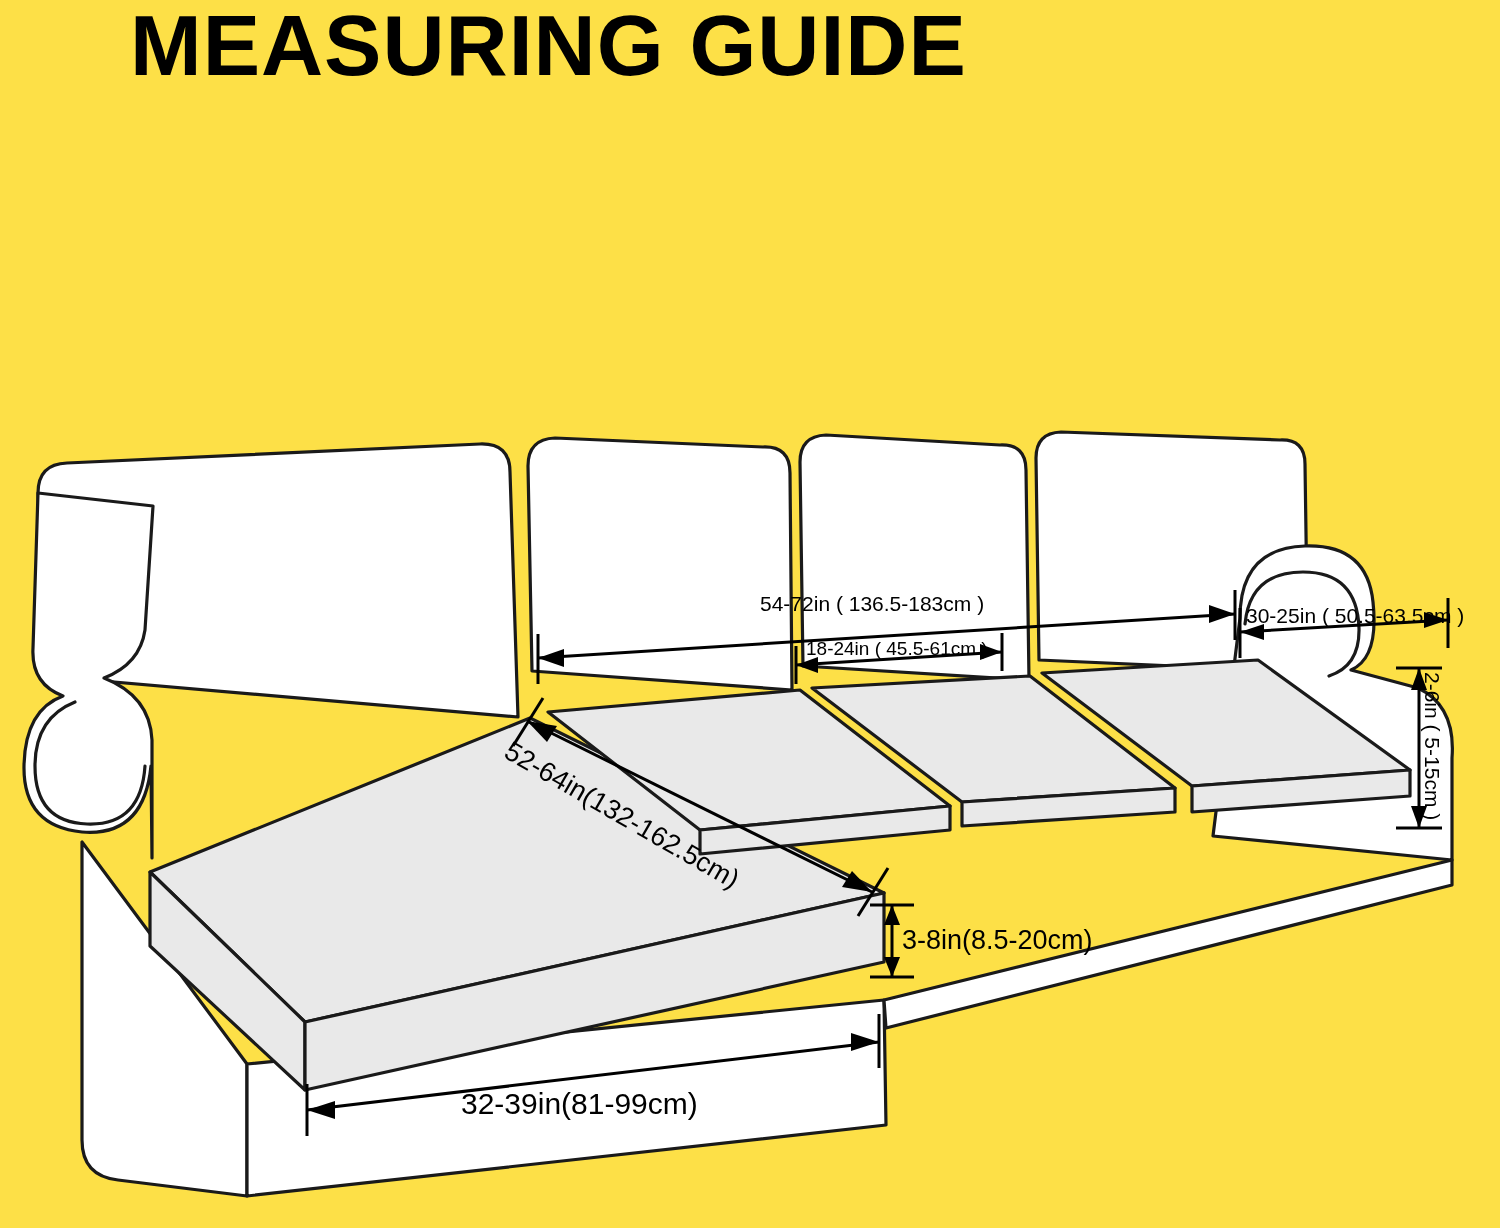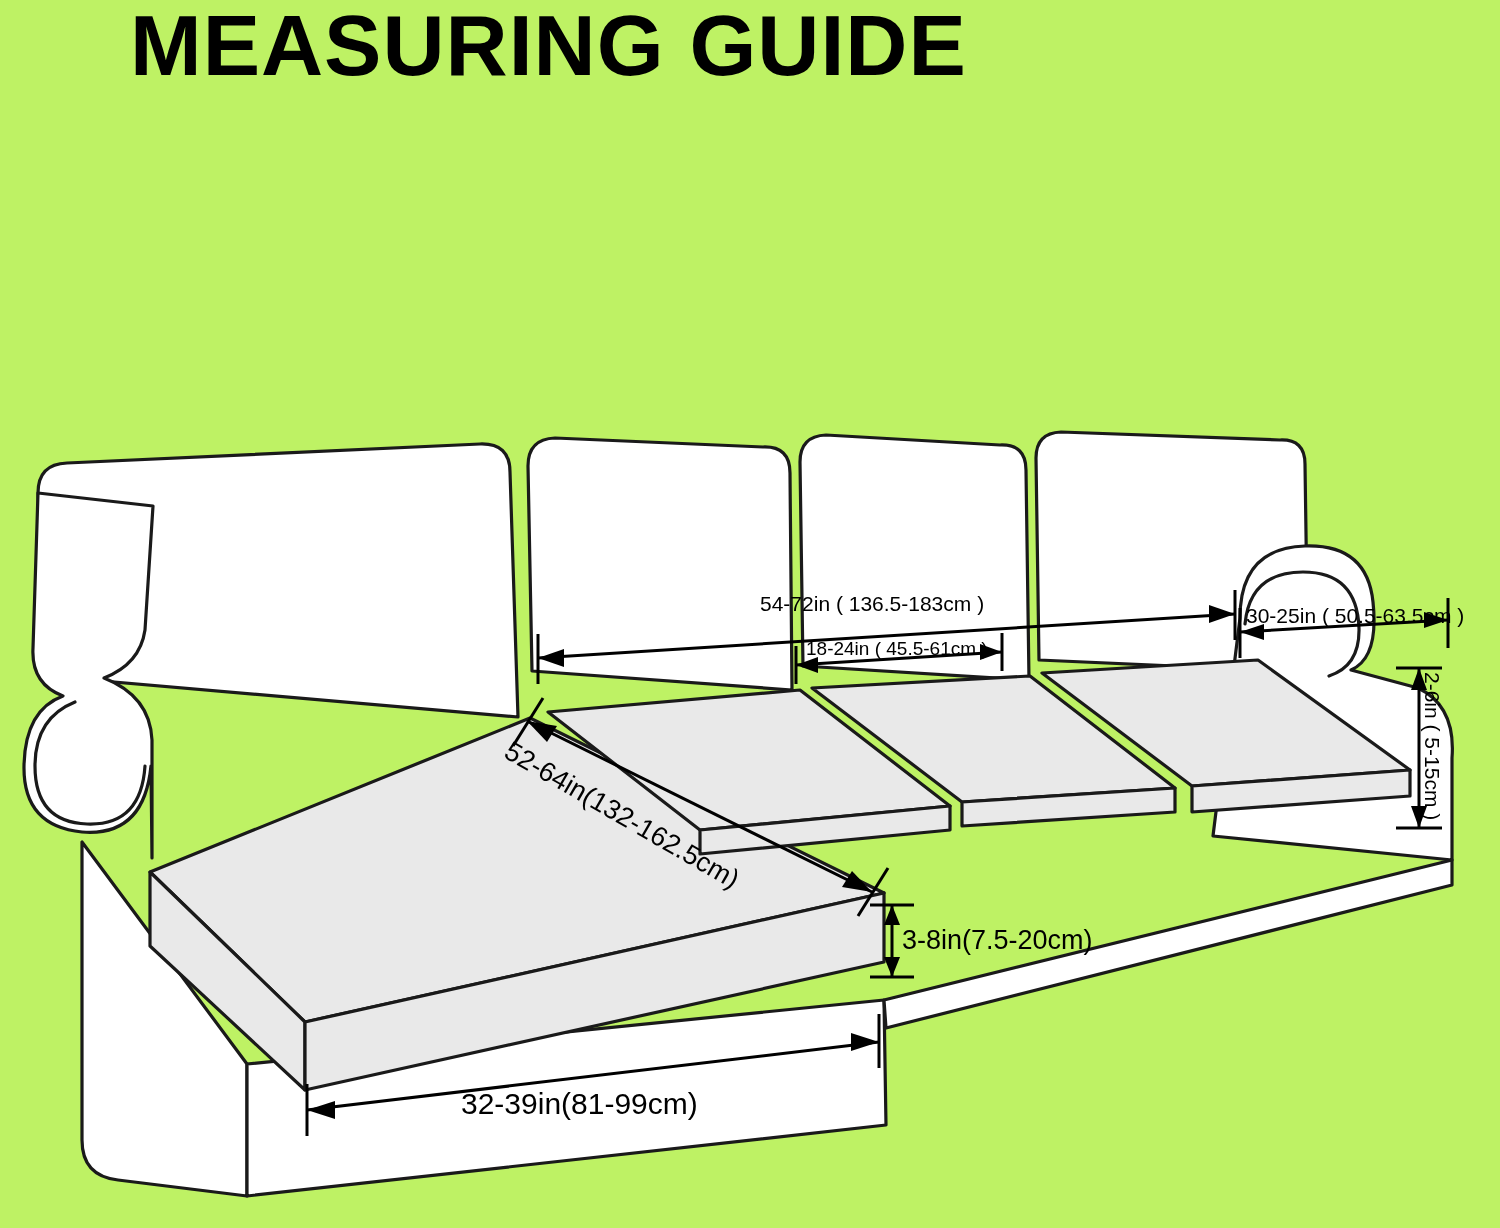--- a/index.html
+++ b/index.html
@@ -8,21 +8,21 @@
     background: #ffffff;
   }
   body {
     font-family: "Liberation Sans", sans-serif;
     color: #000000;
   }
   #page {
     position: relative;
     width: 1500px;
     height: 1228px;
-    background: #bef264;
+    background: #fde047;
     overflow: hidden;
   }
   #title {
     position: absolute;
     left: 130px;
     top: 2px;
     font-size: 86px;
     font-weight: bold;
     letter-spacing: 1px;
     line-height: 1.0;
@@ -183,17 +183,17 @@
   <div class="dim-label" id="lbl-top-width">54-72in ( 136.5-183cm )</div>
 
   <div class="dim-label" id="lbl-seat-depth-back">18-24in ( 45.5-61cm )</div>
 
   <div class="dim-label" id="lbl-arm-width">30-25in ( 50.5-63.5cm )</div>
 
   <div class="dim-label" id="lbl-arm-height">2-6in ( 5-15cm )</div>
 
   <div class="dim-label" id="lbl-chaise-length">52-64in(132-162.5cm)</div>
 
-  <div class="dim-label" id="lbl-cushion-thickness">3-8in(7.5-20cm)</div>
+  <div class="dim-label" id="lbl-cushion-thickness">3-8in(8.5-20cm)</div>
 
   <div class="dim-label" id="lbl-chaise-width">32-39in(81-99cm)</div>
 
 </div>
 
 </body></html>

